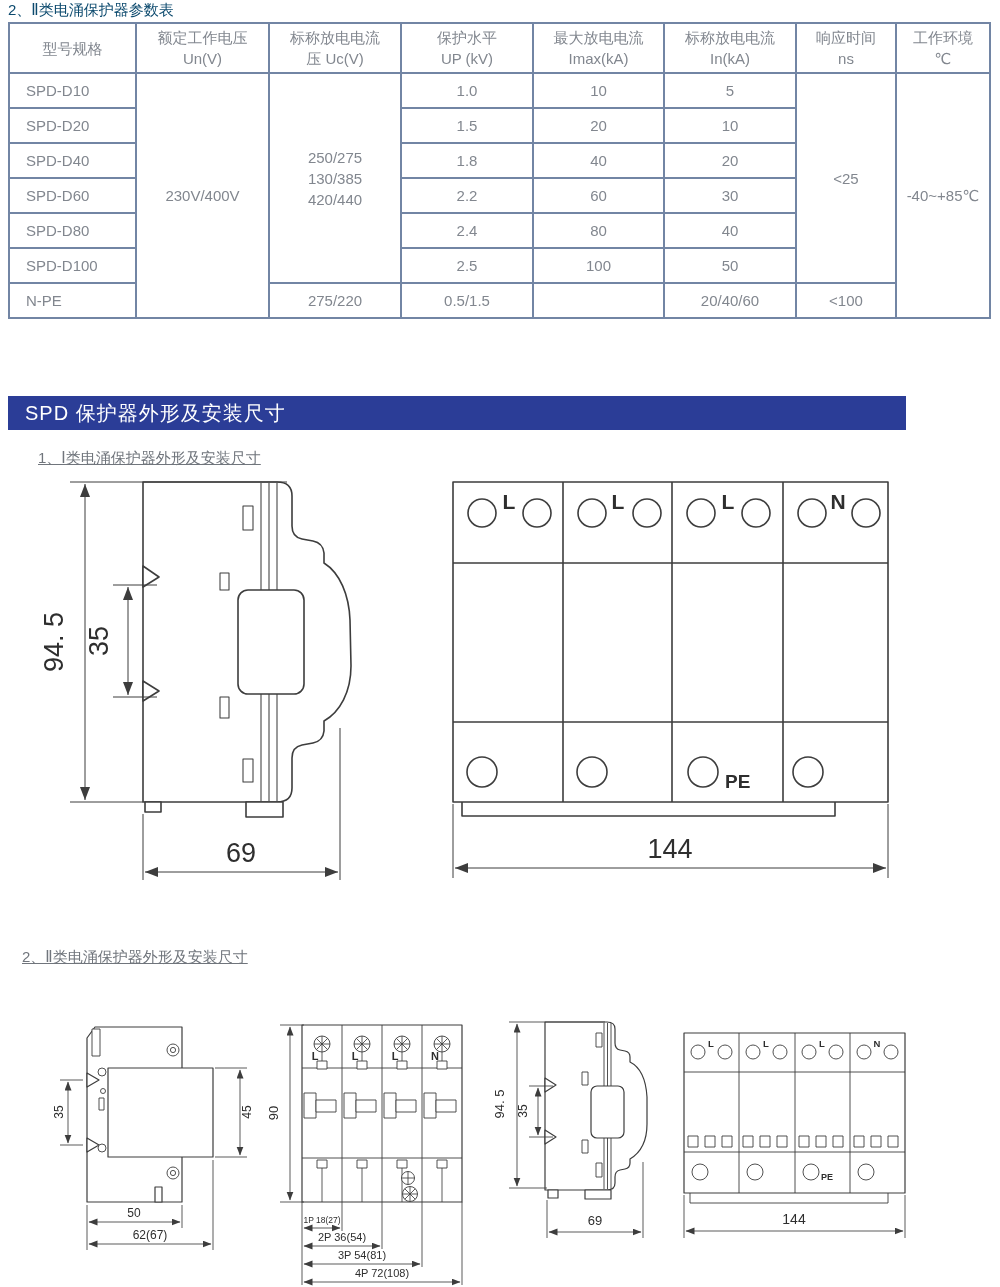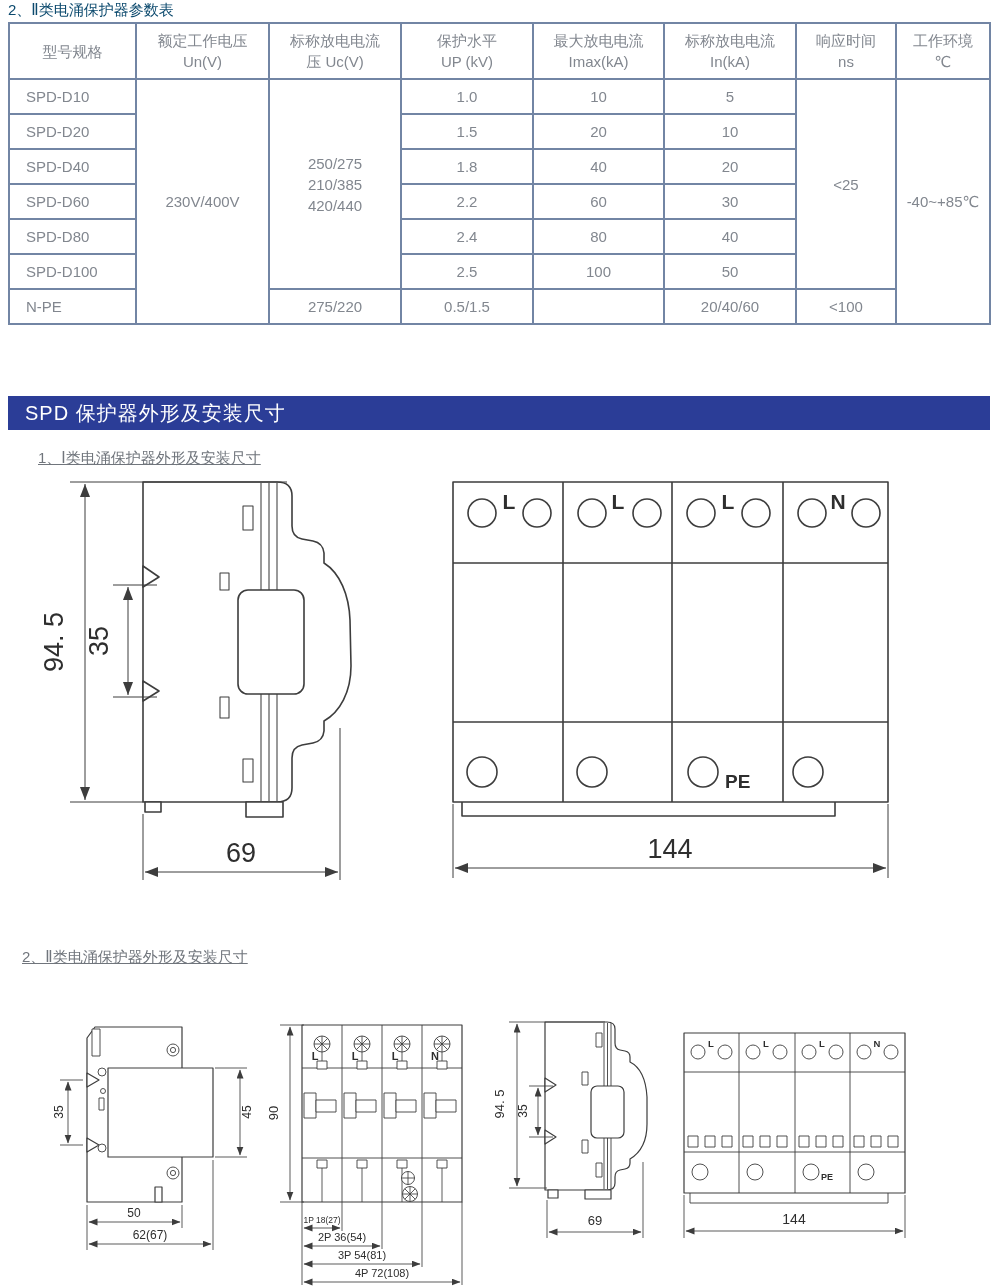--- a/index.html
+++ b/index.html
@@ -5,24 +5,24 @@
   * { margin:0; padding:0; box-sizing:border-box; }
   html,body { background:#fff; }
   body { width:1000px; height:1287px; position:relative; overflow:hidden;
          font-family:"Liberation Sans","DejaVu Sans",sans-serif; }
   .abs { position:absolute; }
   .caption { left:8px; top:1px; font-size:15px; color:#0c4a6e; }
   table.spec { position:absolute; left:8px; top:22px; width:981px;
                border-collapse:collapse; table-layout:fixed; }
   .spec th, .spec td { border:2px solid #7285a4; color:#82878f; font-size:15px;
                text-align:center; vertical-align:middle; font-weight:normal; line-height:21px; }
-  .spec thead tr { height:56px; }
+  .spec thead tr { height:50px; }
   .spec tbody tr { height:35px; }
   .spec td.model { text-align:left; padding-left:16px; }
-  .banner { left:8px; top:396px; width:982px; height:34px; background:#2b3d97;
+  .banner { left:8px; top:396px; width:898px; height:34px; background:#2b3d97;
             color:#fff; font-size:20px; line-height:34px; padding-left:17px; letter-spacing:1px; }
   .subhead { font-size:15px; color:#70757c;text-decoration:underline; }
   svg { position:absolute; overflow:visible; }
   .ln { fill:none; stroke:#3d3d3d; stroke-width:1.6; stroke-linejoin:round; }
   .fw { fill:#fff; stroke:#3d3d3d; stroke-width:1.6; stroke-linejoin:round; }
   .tn { stroke-width:1.05; }
   .dm { fill:none; stroke:#3d3d3d; stroke-width:1; }
   .s .ln { stroke-width:1.2; } .s .fw { stroke-width:1.2; }
   .s .tn { stroke-width:0.9; } .s .dm { stroke-width:0.85; }
   text { fill:#2e2e2e; font-family:"Liberation Sans","DejaVu Sans",sans-serif; }
@@ -79,21 +79,21 @@
           <div>℃</div>
         </th>
     </tr>
   </thead>
   <tbody>
     <tr>
       <td class="model">SPD-D10</td>
       <td rowspan="7">230V/400V</td>
       <td rowspan="6">
         <div>250/275</div>
-          <div>210/385</div>
+          <div>130/385</div>
           <div>420/440</div>
       </td>
       <td>1.0</td>
       <td>10</td>
       <td>5</td>
       <td rowspan="6">&lt;25</td>
       <td rowspan="7">-40~+85℃</td>
     </tr>
     <tr>
       <td class="model">SPD-D20</td>

